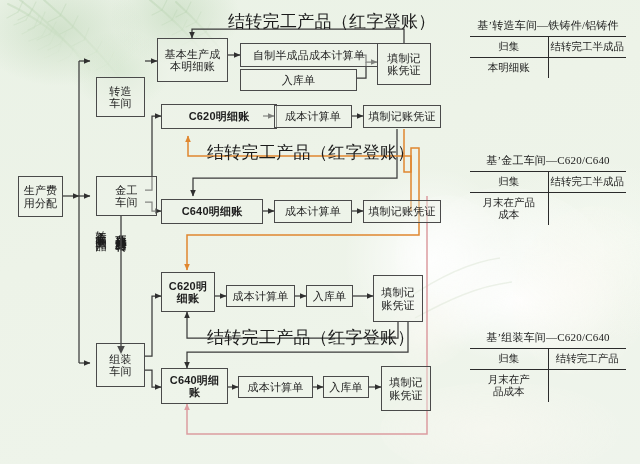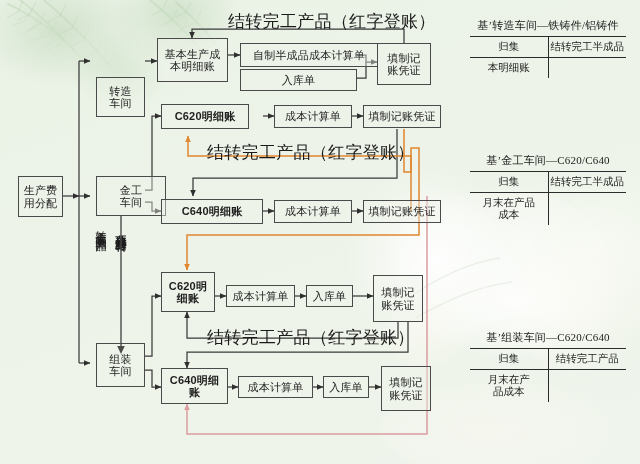--- a/index.html
+++ b/index.html
@@ -196,21 +196,21 @@
 
   <div class="node" style="left:18px;top:176px;width:45px;height:41px;">
     <span style="white-space:pre-line;">生产费用分配</span>
   </div>
 
   <div class="node" style="left:96px;top:41px;width:49px;height:40px;margin-top:36px;">
     <span style="white-space:pre-line;">转造
 车间</span>
   </div>
 
-  <div class="node" style="left:96px;top:176px;width:70px;height:40px;">
+  <div class="node" style="left:96px;top:176px;width:61px;height:40px;">
     <span style="white-space:pre-line;">金工
 车间</span>
   </div>
 
   <div class="node" style="left:96px;top:343px;width:49px;height:44px;">
     <span style="white-space:pre-line;">组装
 车间</span>
   </div>
 
   <div class="node" style="left:157px;top:38px;width:71px;height:44px;">
@@ -226,21 +226,21 @@
     <span>入库单</span>
   </div>
 
   <div class="node" style="left:377px;top:43px;width:54px;height:42px;">
     <span style="white-space:pre-line;">填制记
 账凭证</span>
   </div>
 
   <div class="lbl" style="left:228px;top:10px;">结转完工产品（红字登账）</div>
 
-  <div class="node mono" style="left:161px;top:104px;width:88px;height:25px;">
+  <div class="node mono" style="left:161px;top:104px;width:116px;height:25px;">
     <span>C620明细账</span>
   </div>
 
   <div class="node" style="left:274px;top:105px;width:78px;height:23px;">
     <span>成本计算单</span>
   </div>
 
   <div class="node" style="left:363px;top:105px;width:78px;height:23px;">
     <span>填制记账凭证</span>
   </div>

